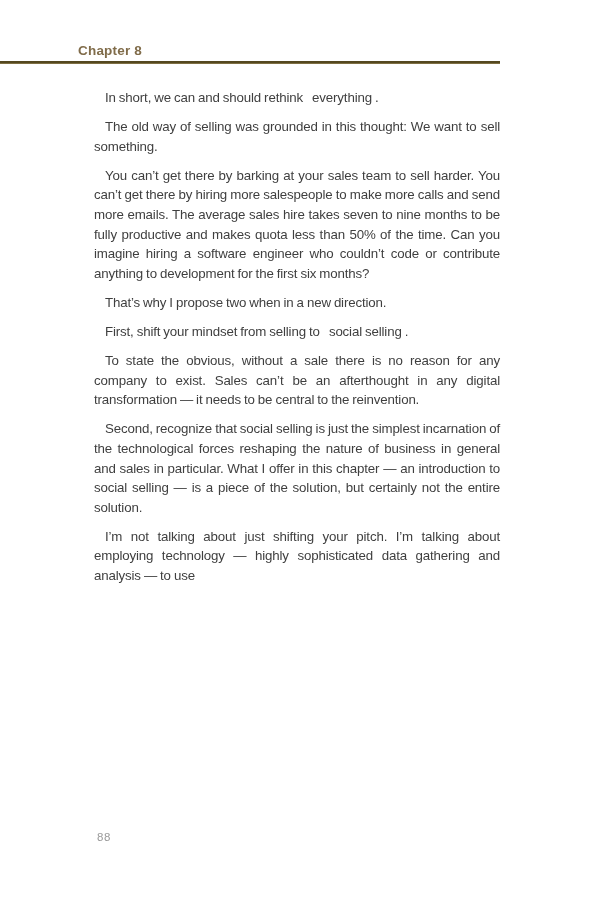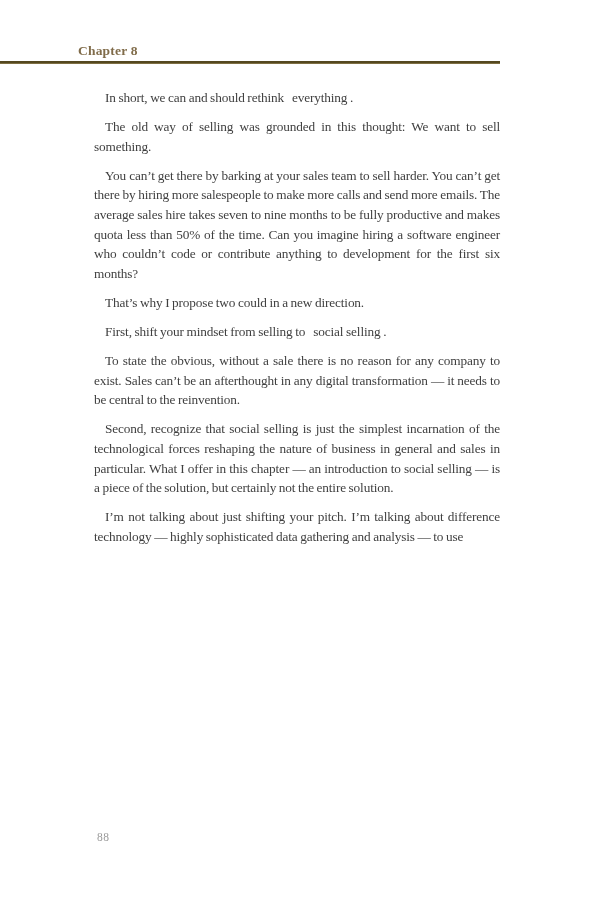--- a/index.html
+++ b/index.html
@@ -5,21 +5,21 @@
   html, body {
     margin: 0;
     padding: 0;
     background: #ffffff;
   }
   .page {
     position: relative;
     width: 600px;
     height: 900px;
     background: var(--page-bg, #ffffff);
-    font-family: Liberation Serif, serif;
+    font-family: Liberation Sans, sans-serif;
     overflow: hidden;
   }
   .chapter-header {
     position: absolute;
     left: 78px;
     top: 43px;
     font-size: 13.5px;
     font-weight: 600;
     letter-spacing: 0.2px;
     color: var(--heading-color, #806c4a);
@@ -65,20 +65,20 @@
 
 <div class="page" style="--heading-color: #806c4a; --rule-dark: #54481f; --rule-light: #9b8a5c; --body-color: #3f3f3f; --pagenum-color: #9a9a9a; --page-bg: #ffffff;">
   <div class="chapter-header">
     <span>Chapter 8</span>
   </div>
   <div class="chapter-rule"></div>
   <div class="content" id="content">
       <p>In short, we can and should rethink   everything .</p>
       <p>The old way of selling was grounded in this thought: We want to sell something.</p>
       <p>You can’t get there by barking at your sales team to sell harder. You can’t get there by hiring more salespeople to make more calls and send more emails. The average sales hire takes seven to nine months to be fully productive and makes quota less than 50% of the time. Can you imagine hiring a software engineer who couldn’t code or contribute anything to development for the first six months?</p>
-      <p>That’s why I propose two could in a new direction.</p>
+      <p>That’s why I propose two when in a new direction.</p>
       <p>First, shift your mindset from selling to   social selling .</p>
       <p>To state the obvious, without a sale there is no reason for any company to exist. Sales can’t be an afterthought in any digital transformation — it needs to be central to the reinvention.</p>
       <p>Second, recognize that social selling is just the simplest incarnation of the technological forces reshaping the nature of business in general and sales in particular. What I offer in this chapter — an introduction to social selling — is a piece of the solution, but certainly not the entire solution.</p>
-      <p>I’m not talking about just shifting your pitch. I’m talking about difference technology — highly sophisticated data gathering and analysis — to use</p>
+      <p>I’m not talking about just shifting your pitch. I’m talking about employing technology — highly sophisticated data gathering and analysis — to use</p>
     </div>
   <div class="page-number">88</div>
 </div>
 
 </body></html>

